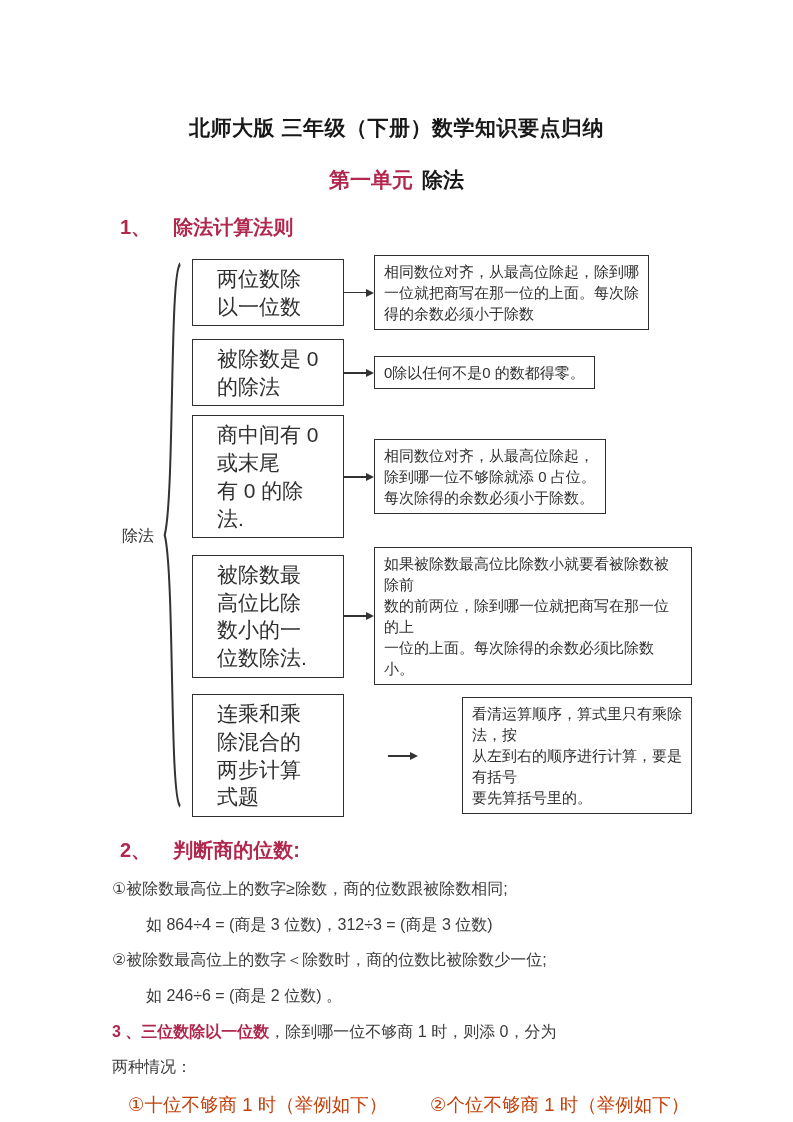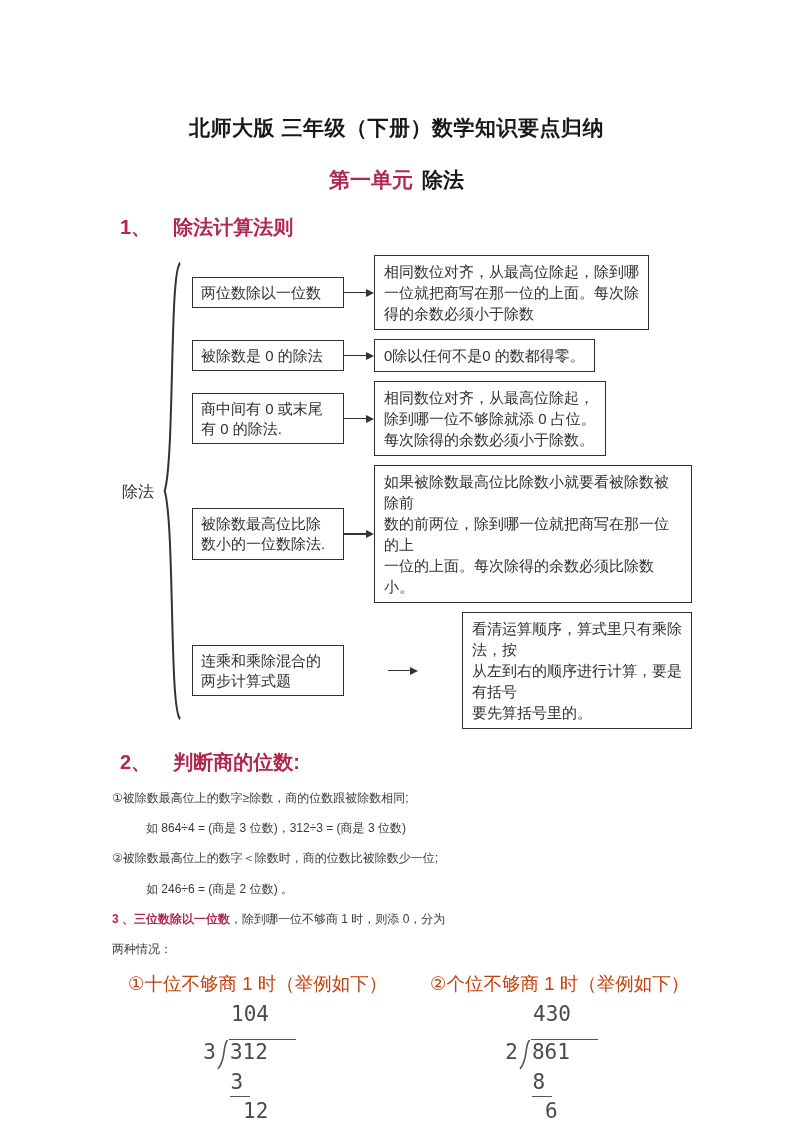--- a/index.html
+++ b/index.html
@@ -18,28 +18,28 @@
 
   .h-red{margin:20px 0 0 120px;font-size:20px;font-weight:bold;color:var(--accent);}
   .h-red .hnum{margin-right:22px;}
 
   
   .diagram{position:relative;margin:14px 0 0 120px;padding-left:72px;width:572px;}
   .root-label{position:absolute;left:2px;top:50%;transform:translateY(-50%);font-size:16px;color:var(--ink);}
   .brace{position:absolute;left:42px;top:4px;height:calc(100% - 10px);width:20px;}
   .drow{display:flex;align-items:center;margin-bottom:9px;}
   .drow:last-child{margin-bottom:0;gap:44px;}
-  .lbox{width:152px;flex-shrink:0;border:1.6px solid var(--ink);padding:5px 8px;font-size:15px;line-height:1.32;color:var(--ink);white-space:pre-line;background:#fff;}
+  .lbox{width:152px;flex-shrink:0;border:1.6px solid var(--ink);padding:5px 24px;font-size:21px;line-height:1.32;color:var(--ink);white-space:pre-line;background:#fff;}
   .arrow{width:30px;flex-shrink:0;display:flex;align-items:center;}
   .arrow .line{flex:1;height:1.8px;background:#333;}
   .arrow .head{width:0;height:0;border-left:8px solid #333;border-top:4.5px solid transparent;border-bottom:4.5px solid transparent;}
   .rbox{border:1.6px solid var(--ink);padding:5px 9px;font-size:15px;line-height:1.4;color:var(--ink);white-space:pre-line;width:max-content;max-width:365px;background:#fff;}
 
   
-  .body-p{margin:14px 0 0 112px;font-size:12px;color:var(--body);line-height:1.35;}
+  .body-p{margin:14px 0 0 112px;font-size:16px;color:var(--body);line-height:1.35;}
   .body-p.indent{margin-left:146px;}
   .red-inline{color:var(--accent);font-weight:bold;}
 
   
   .examples{display:flex;margin:14px 0 0 128px;}
   .ex{width:302px;}
   .ld-caption{font-size:18.5px;color:#c2410c;}
   .ld{margin:6px 0 0 74px;font-family:"DejaVu Sans Mono","Liberation Mono",monospace;font-size:21px;color:#4a4a4a;line-height:1.2;}
   .ld-q{margin-left:2.15ch;width:5.3ch;border-bottom:1.8px solid #555;padding-left:.15ch;padding-bottom:12px;}
   .ld-row{display:flex;align-items:stretch;height:30px;}

